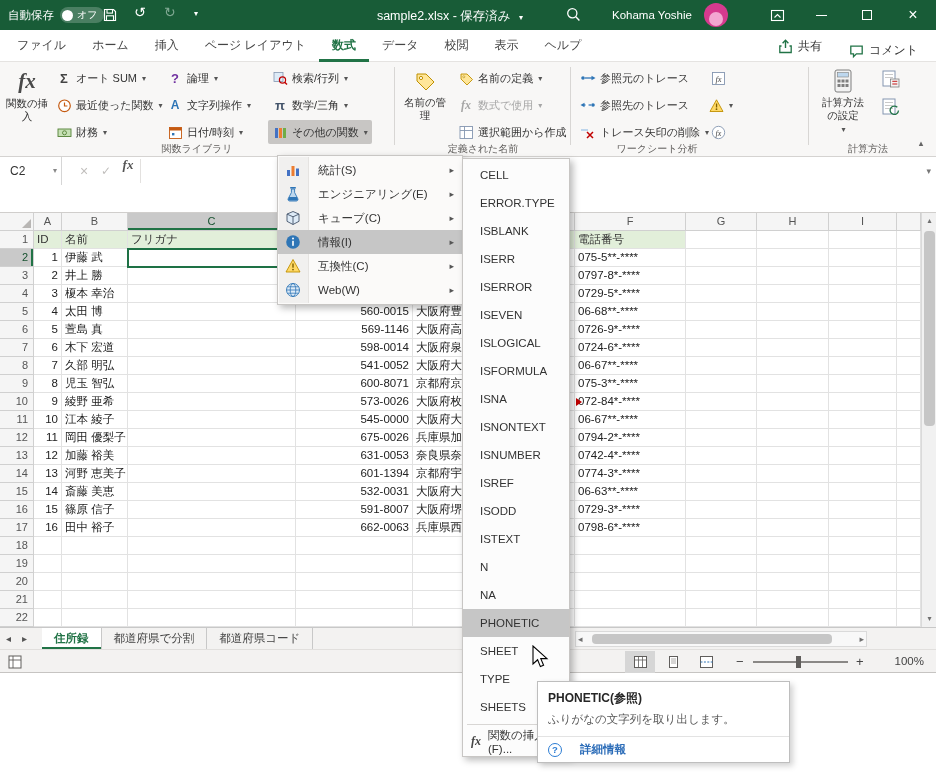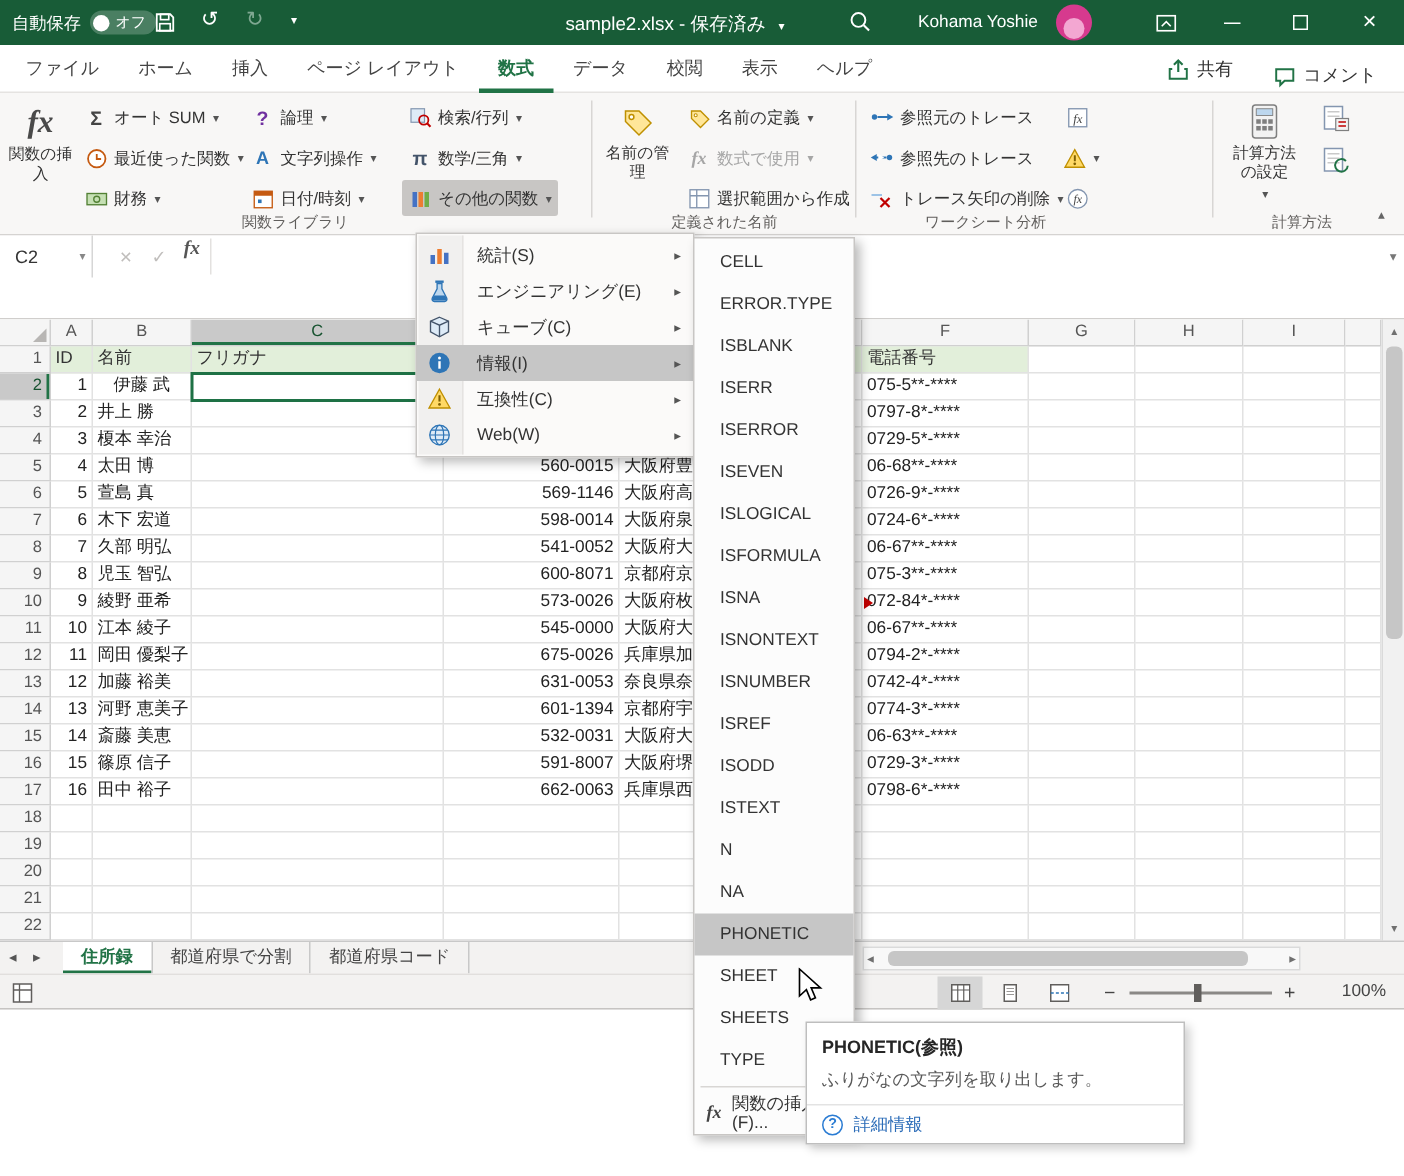--- a/index.html
+++ b/index.html
@@ -429,21 +429,21 @@
       <div class="gcell hfill" style="left: 62px; top: 18px; width: 66px; height: 18px;">名前</div>
       <div class="gcell hfill" style="left: 128px; top: 18px; width: 168px; height: 18px;">フリガナ</div>
       <div class="gcell hfill" style="left: 296px; top: 18px; width: 117px; height: 18px;"></div>
       <div class="gcell hfill" style="left: 413px; top: 18px; width: 162px; height: 18px;"></div>
       <div class="gcell hfill" style="left: 575px; top: 18px; width: 111px; height: 18px;">電話番号</div>
       <div class="gcell" style="left: 686px; top: 18px; width: 71px; height: 18px;"></div>
       <div class="gcell" style="left: 757px; top: 18px; width: 72px; height: 18px;"></div>
       <div class="gcell" style="left: 829px; top: 18px; width: 68px; height: 18px;"></div>
       <div class="gcell" style="left: 897px; top: 18px; width: 24px; height: 18px;"></div>
       <div class="gcell ra" style="left: 34px; top: 36px; width: 28px; height: 18px;">1</div>
-      <div class="gcell" style="left: 62px; top: 36px; width: 66px; height: 18px; text-align: center;">伊藤 武</div>
+      <div class="gcell" style="left: 62px; top: 36px; width: 66px; height: 18px;">伊藤 武</div>
       <div class="gcell" style="left: 128px; top: 36px; width: 168px; height: 18px;"></div>
       <div class="gcell ra" style="left: 296px; top: 36px; width: 117px; height: 18px;"></div>
       <div class="gcell" style="left: 413px; top: 36px; width: 162px; height: 18px;"></div>
       <div class="gcell" style="left: 575px; top: 36px; width: 111px; height: 18px;">075-5**-****</div>
       <div class="gcell" style="left: 686px; top: 36px; width: 71px; height: 18px;"></div>
       <div class="gcell" style="left: 757px; top: 36px; width: 72px; height: 18px;"></div>
       <div class="gcell" style="left: 829px; top: 36px; width: 68px; height: 18px;"></div>
       <div class="gcell" style="left: 897px; top: 36px; width: 24px; height: 18px;"></div>
       <div class="gcell ra" style="left: 34px; top: 54px; width: 28px; height: 18px;">2</div>
       <div class="gcell" style="left: 62px; top: 54px; width: 66px; height: 18px;">井上 勝</div>
@@ -771,35 +771,35 @@
       <div class="sitem">ISNA</div>
       <div class="sitem">ISNONTEXT</div>
       <div class="sitem">ISNUMBER</div>
       <div class="sitem">ISREF</div>
       <div class="sitem">ISODD</div>
       <div class="sitem">ISTEXT</div>
       <div class="sitem">N</div>
       <div class="sitem">NA</div>
       <div class="sitem hl">PHONETIC</div>
       <div class="sitem">SHEET</div>
+      <div class="sitem">TYPE</div>
       <div class="sitem">SHEETS</div>
-      <div class="sitem">TYPE</div>
       <div class="ssep"></div>
       <div class="sfooter">
         <span class="fxsm">fx</span>
         <span>関数の挿入(F)...</span>
       </div>
     </div>
 
   <div id="fn-tooltip">
     <div class="abs" style="left:10px;top:8px;font-weight:700;color:#262626;font-size:12px;">PHONETIC(参照)</div>
     <div class="abs" style="left:10px;top:30px;color:#595959;">ふりがなの文字列を取り出します。</div>
     <div class="abs" style="left:0;right:0;bottom:0;height:26px;border-top:1px solid #E3E3E3;display:flex;align-items:center;gap:7px;padding-left:10px;">
       <span style="width:14px;height:14px;border:1.4px solid #2B7CD3;border-radius:50%;color:#2B7CD3;font-size:9.5px;font-weight:700;display:inline-flex;align-items:center;justify-content:center;">?</span>
-      <span style="color:#2B6CB8;font-weight:400;">詳細情報</span>
+      <span style="color:#2B6CB8;font-weight:700;margin-left:11px;">詳細情報</span>
     </div>
   </div>
 
   <svg class="abs" style="left:530px;top:645px;z-index:60;" width="22" height="24" viewBox="0 0 22 24">
     <path d="M3 1 L3 19 L7.6 14.8 L10.4 21.6 L13.6 20.2 L10.8 13.6 L17 13.6 Z" fill="#fff" stroke="#000" stroke-width="1.1"></path>
   </svg>
 
 </div>
 
 </body></html>

